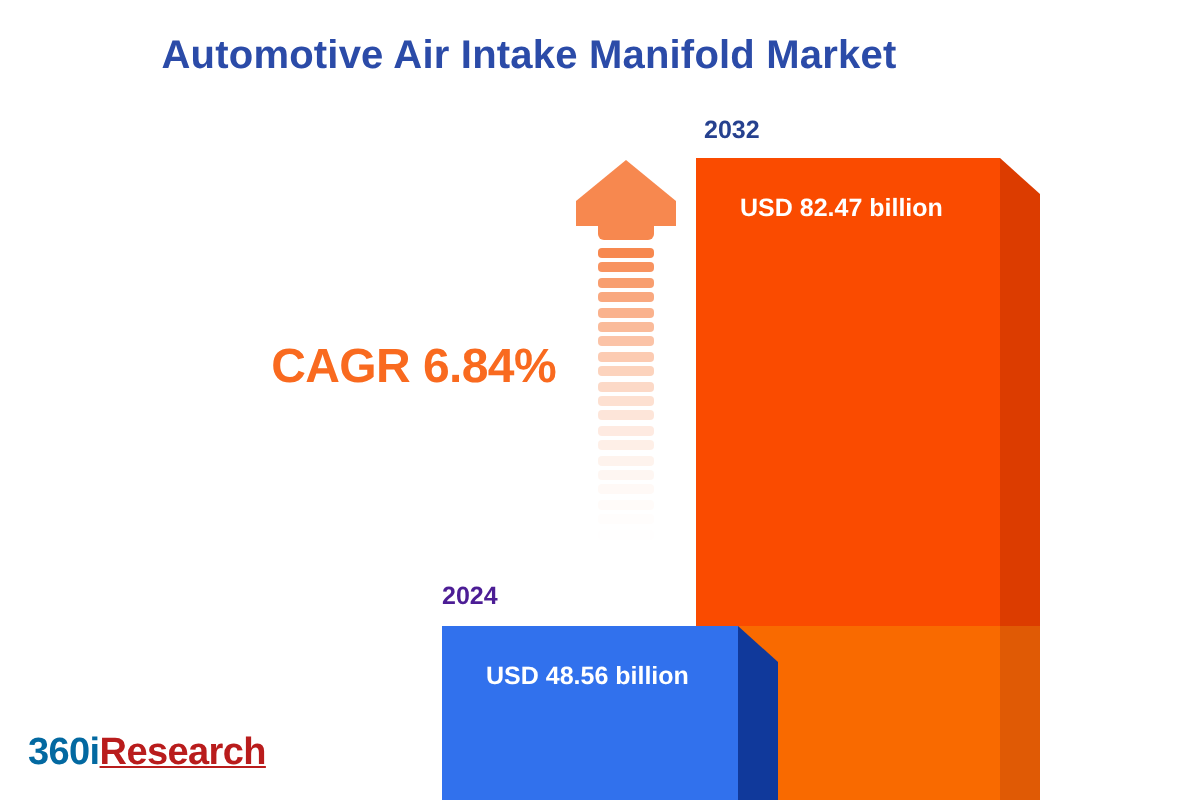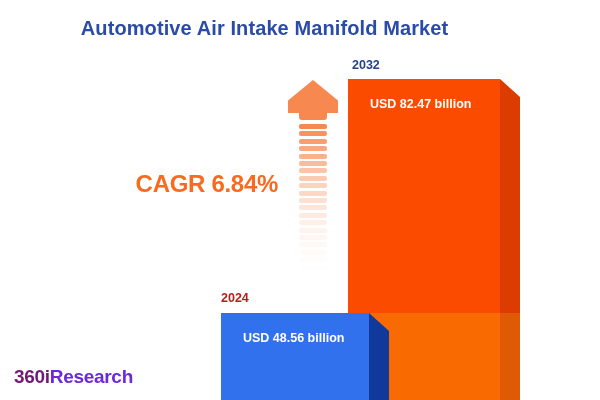--- a/index.html
+++ b/index.html
@@ -129,21 +129,21 @@
     font-weight: bold;
     color: #ffffff;
     white-space: nowrap;
   }
   #label-2024 {
     position: absolute;
     left: 221px;
     top: 291px;
     font-size: 12.5px;
     font-weight: bold;
-    color: #b91c1c;
+    color: #4c1d95;
   }
 
   
   #growth-arrow {
     position: absolute;
     left: 288px;
     top: 80px;
     width: 50px;
     height: 210px;
   }
@@ -197,22 +197,22 @@
 
   
   #logo {
     position: absolute;
     left: 14px;
     top: 366px;
     font-size: 19px;
     font-weight: bold;
     letter-spacing: -0.3px;
   }
-  #logo-360i { color: #701a75; }
-  #logo-research { color: #6d28d9; }
+  #logo-360i { color: #0369a1; }
+  #logo-research { color: #b91c1c; text-decoration: underline; }
 </style>
 </head>
 <body>
 
 <div id="infographic">
 
   <div id="chart-title">Automotive Air Intake Manifold Market</div>
 
   <div id="label-2032">2032</div>
 

